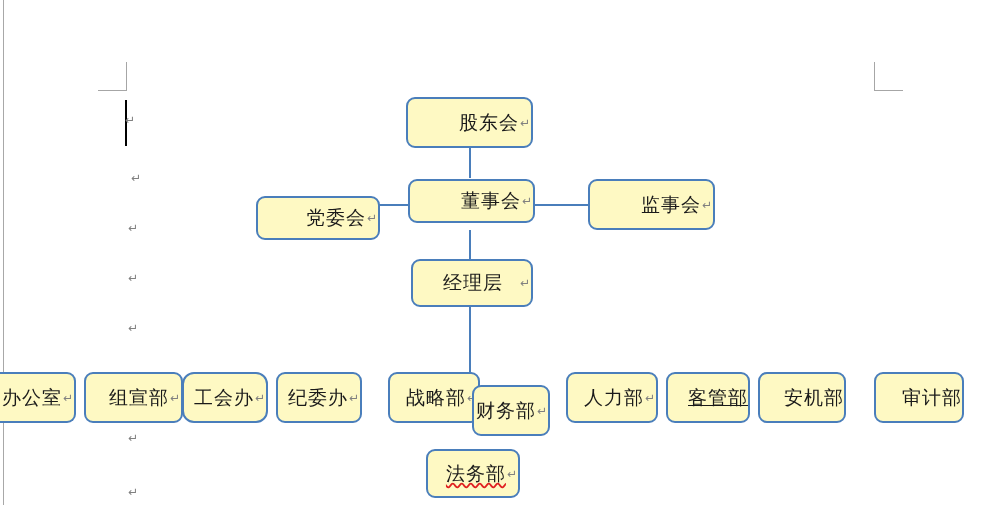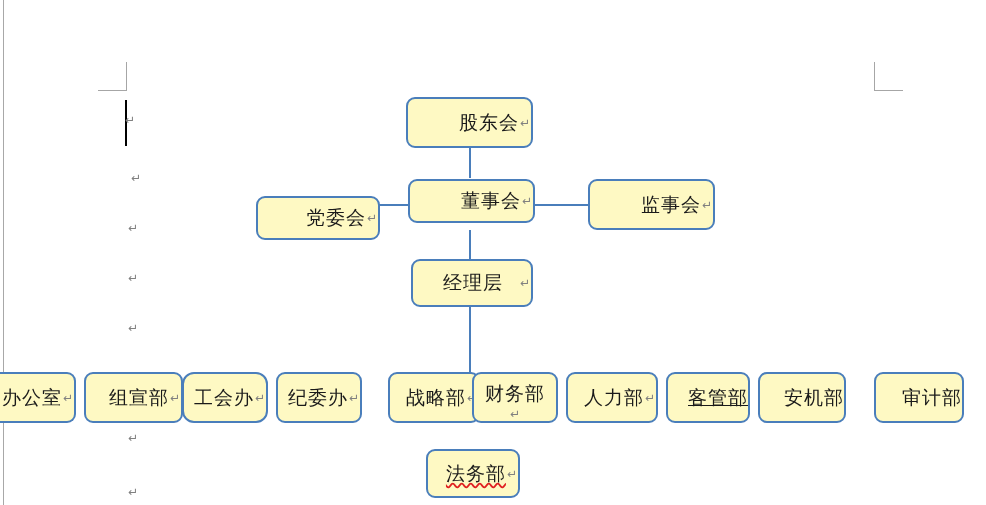--- a/index.html
+++ b/index.html
@@ -181,21 +181,21 @@
         <span class="mark">↵</span>
       </div>
       <div class="node" style="left: 276px; top: 372px; width: 86px; height: 51px;">
         <span class="label">纪委办</span>
         <span class="mark">↵</span>
       </div>
       <div class="node" style="left: 388px; top: 372px; width: 92px; height: 51px;">
         <span class="label">战略部</span>
         <span class="mark">↵</span>
       </div>
-      <div class="node" style="left: 472px; top: 372px; width: 86px; height: 51px; flex-direction: column;">
+      <div class="node" style="left: 472px; top: 385px; width: 78px; height: 51px;">
         <span class="label">财务部</span>
         <span class="mark">↵</span>
       </div>
       <div class="node" style="left: 566px; top: 372px; width: 92px; height: 51px;">
         <span class="label">人力部</span>
         <span class="mark">↵</span>
       </div>
       <div class="node" style="left: 666px; top: 372px; width: 84px; height: 51px; text-decoration: underline;">
         <span class="label">客管部</span>
       </div>

